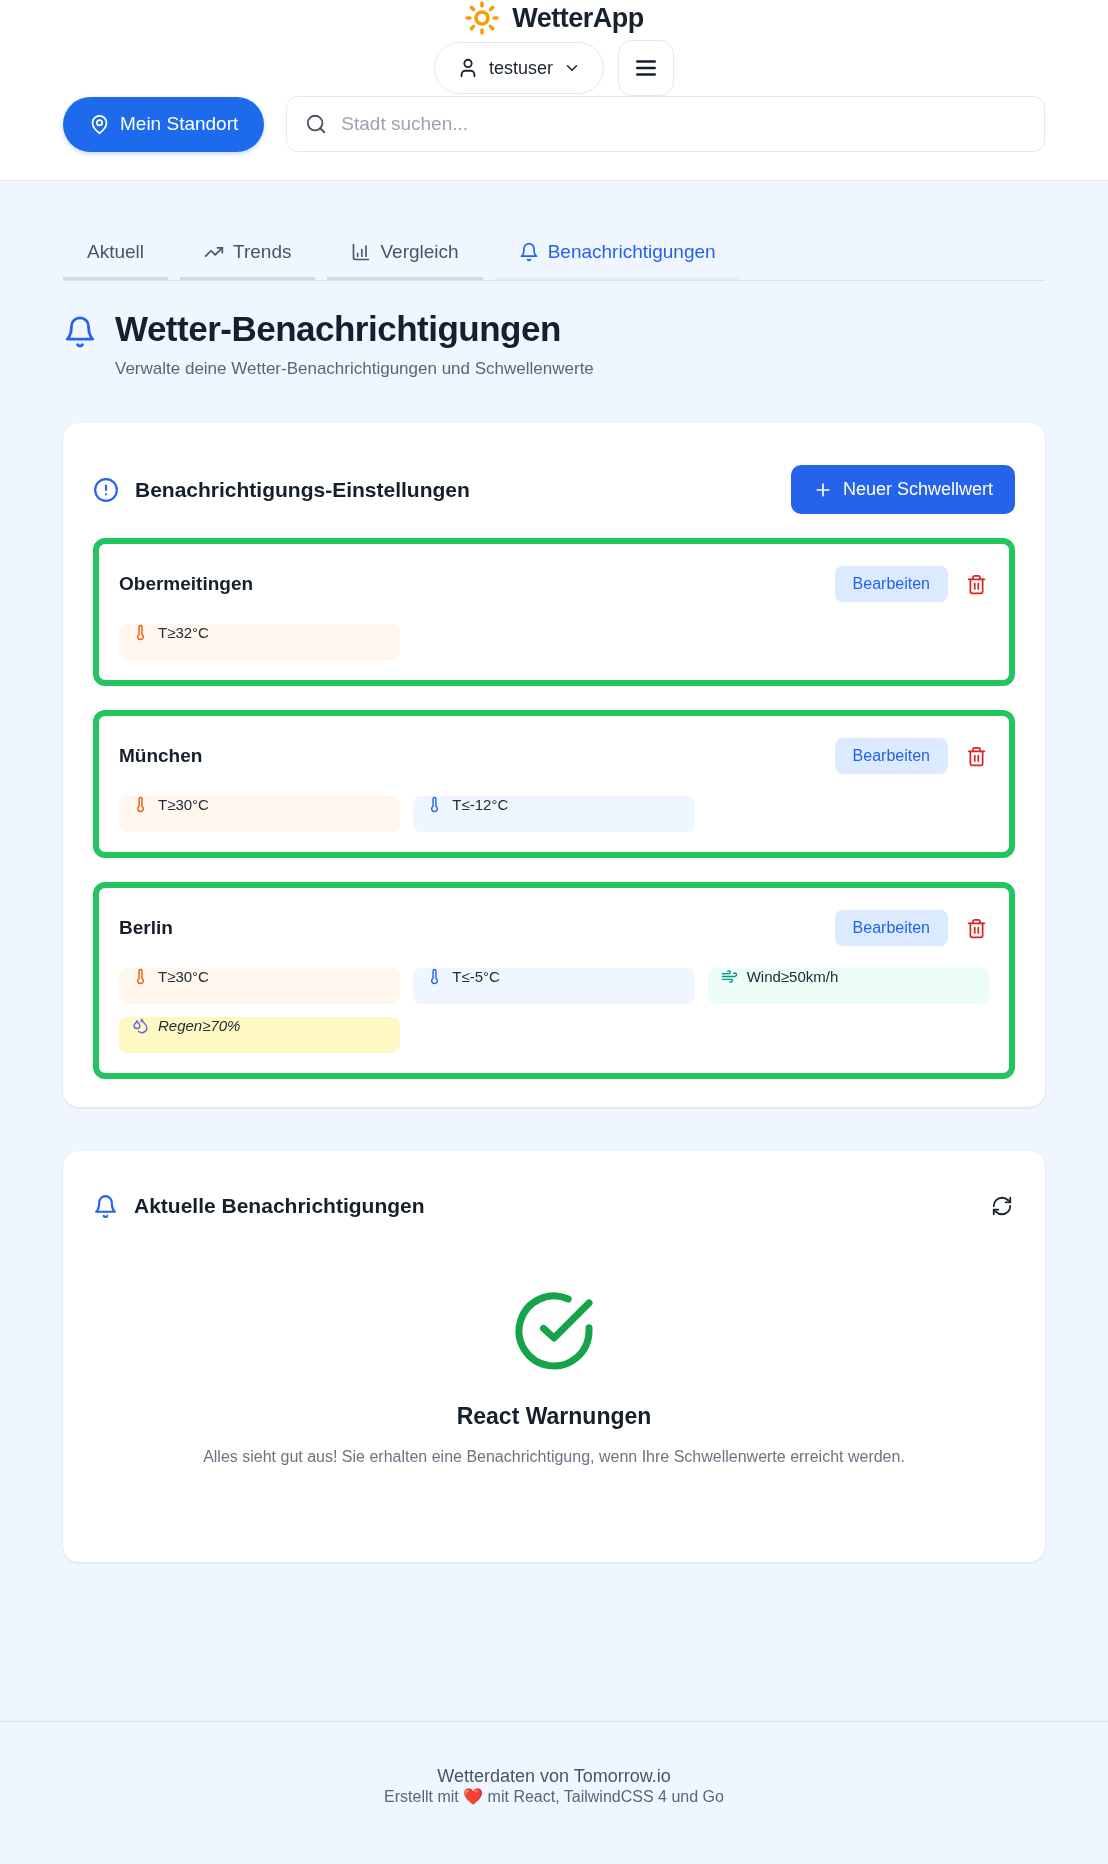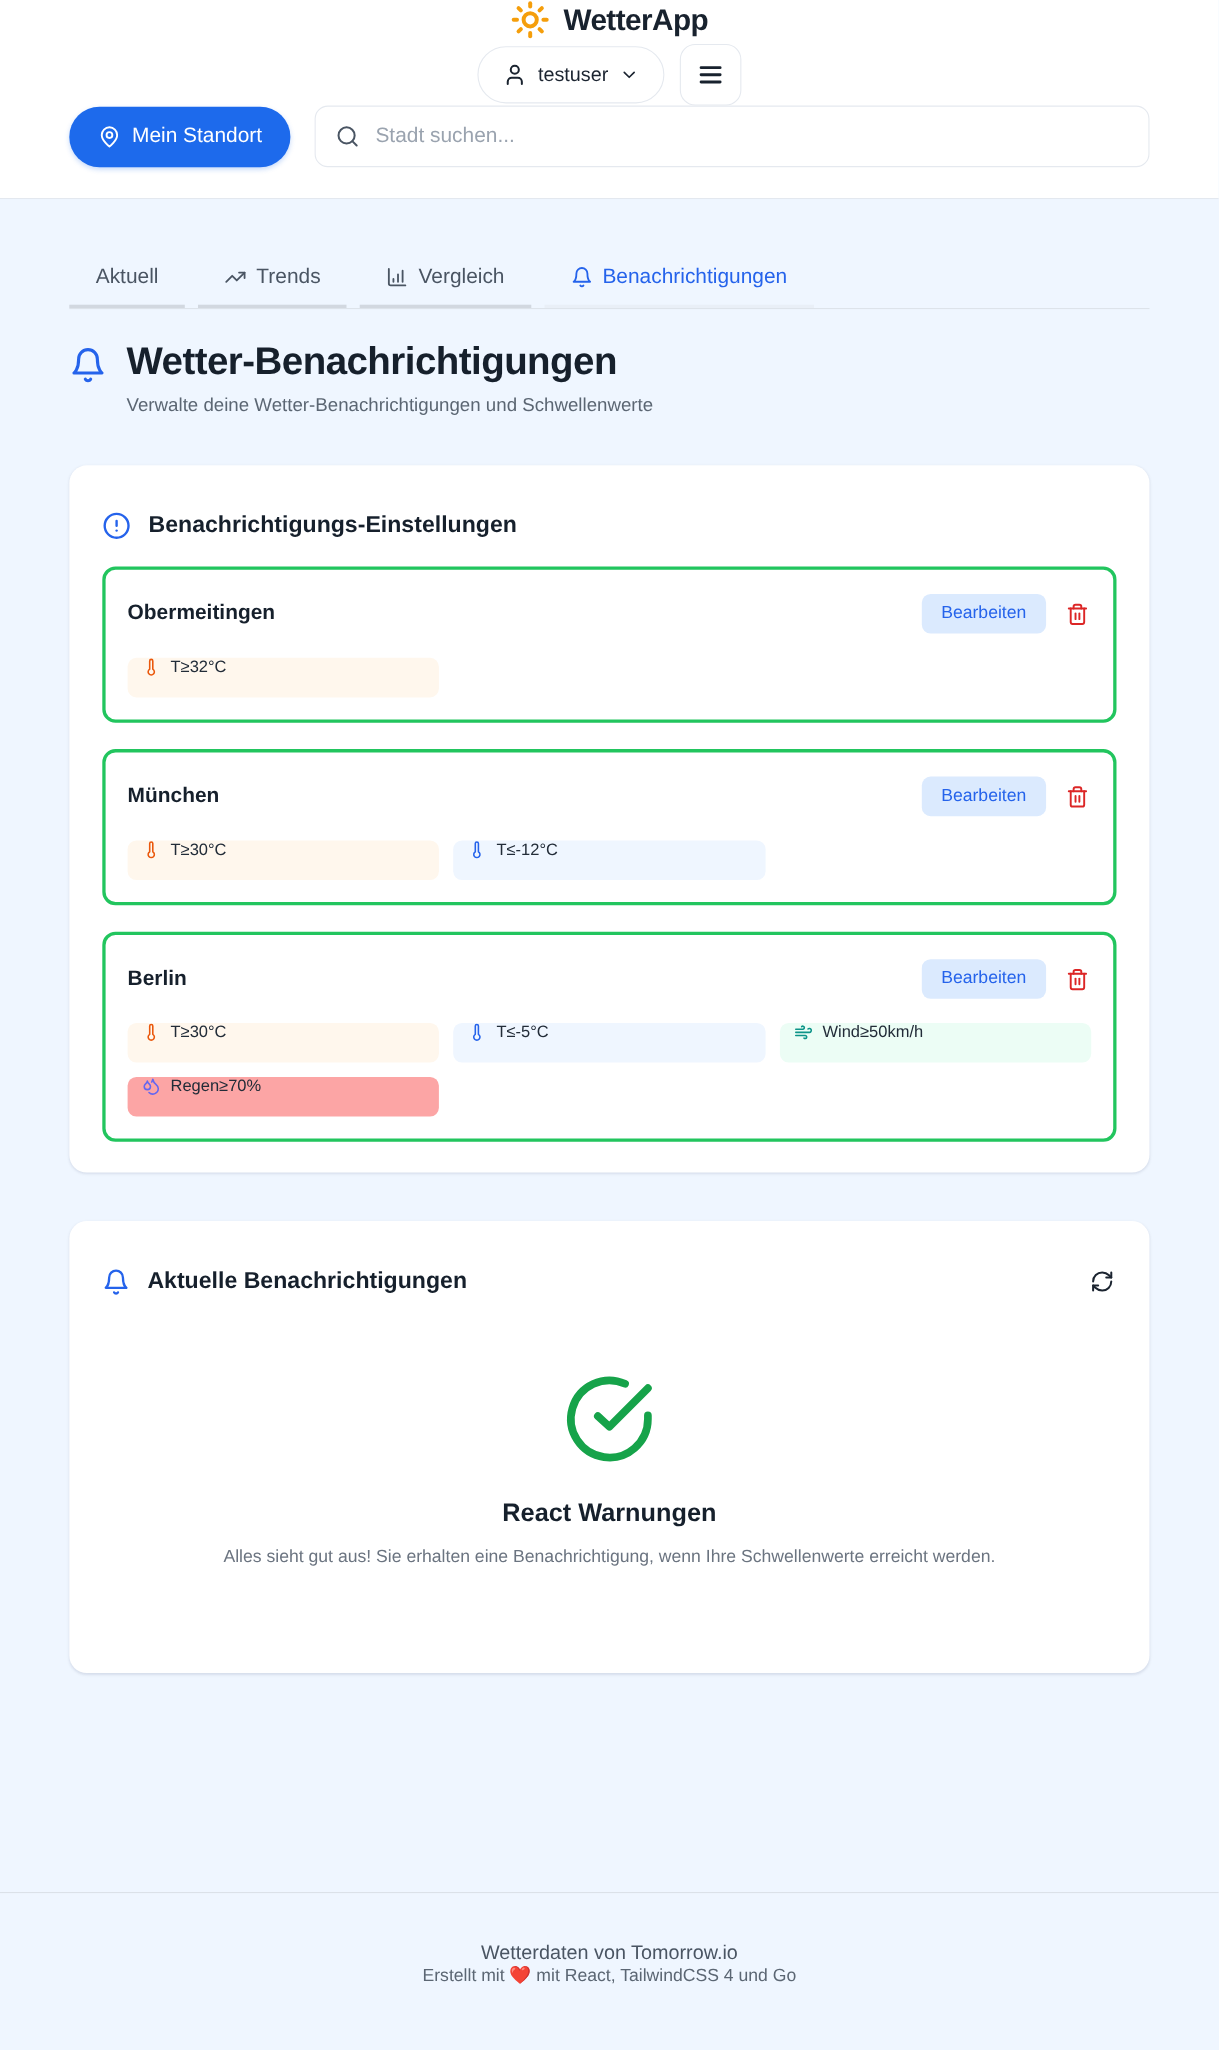--- a/index.html
+++ b/index.html
@@ -73,41 +73,41 @@
   .card-head { display: flex; align-items: center; justify-content: space-between; }
   .card-head-left { display: flex; align-items: center; gap: 16px; }
   .card-title { font-size: 21px; font-weight: 700; color: #16202c; }
   .primary-btn {
     display: flex; align-items: center; gap: 10px;
     background: #2563eb; color: #fff; border: none; border-radius: 10px;
     height: 49px; padding: 0 22px; font-size: 18px; cursor: pointer; font-family: inherit;
   }
 
   .loc-card {
-    border: 3px solid #22c55e; border-radius: 12px;
+    border: 6px solid #22c55e; border-radius: 12px;
     padding: 22px 20px 20px; margin-top: 24px;
   }
   .loc-row { display: flex; align-items: center; justify-content: space-between; }
   .loc-name { font-size: 19px; font-weight: 700; color: #16202c; }
   .loc-actions { display: flex; align-items: center; gap: 16px; }
   .edit-btn {
     background: #dbeafe; color: #2563eb; border: none; border-radius: 8px;
     padding: 9px 18px; font-size: 16px; cursor: pointer; font-family: inherit;
   }
   .trash-btn { background: none; border: none; cursor: pointer; display: flex; padding: 2px; }
 
   .chips { margin-top: 22px; display: grid; grid-template-columns: repeat(3, 1fr); gap: 13px; }
   .chip {
     height: 36px; border-radius: 8px; display: flex; 
     gap: 9px; padding: 0 13px; font-size: 15px; color: #222c38;
   }
   .chip-heat { background: #fff7ed; }
   .chip-cold { background: #eff6ff; }
   .chip-wind { background: #ecfdf5; }
-  .chip-rain { background: #fca5a5; }
+  .chip-rain { background: #fef9c3; font-style: italic; }
 
   
   .alerts-card { padding-bottom: 96px; }
   .empty-state { margin-top: 70px; display: flex; flex-direction: column; align-items: center; text-align: center; }
   .empty-title { margin-top: 30px; font-size: 23px; font-weight: 700; color: #16202c; }
   .empty-msg { margin-top: 18px; font-size: 16px; color: #6b7480; max-width: 820px; }
 
   .main-area { flex: 1; padding-bottom: 150px; }
 
   
@@ -247,20 +247,29 @@
         <div class="card-head-left">
           <span>
             <svg width="26" height="26" viewBox="0 0 24 24" fill="none" stroke="#2563eb" stroke-width="2" stroke-linecap="round">
               <circle cx="12" cy="12" r="10"></circle>
               <path d="M12 8v4"></path>
                 <path d="M12 16h.01"></path>
             </svg>
           </span>
           <span class="card-title">Benachrichtigungs-Einstellungen</span>
         </div>
+        <button class="primary-btn">
+          <span>
+            <svg width="20" height="20" viewBox="0 0 24 24" fill="none" stroke="#ffffff" stroke-width="2" stroke-linecap="round">
+              <path d="M12 5v14"></path>
+                <path d="M5 12h14"></path>
+            </svg>
+          </span>
+          <span>Neuer Schwellwert</span>
+        </button>
       </div>
 
       <div class="loc-card">
         <div class="loc-row">
           <span class="loc-name">Obermeitingen</span>
           <div class="loc-actions">
             <button class="edit-btn">Bearbeiten</button>
             <button class="trash-btn">
               <svg width="21" height="21" viewBox="0 0 24 24" fill="none" stroke="#dc2626" stroke-width="2" stroke-linecap="round" stroke-linejoin="round">
                 <path d="M3 6h18"></path>

